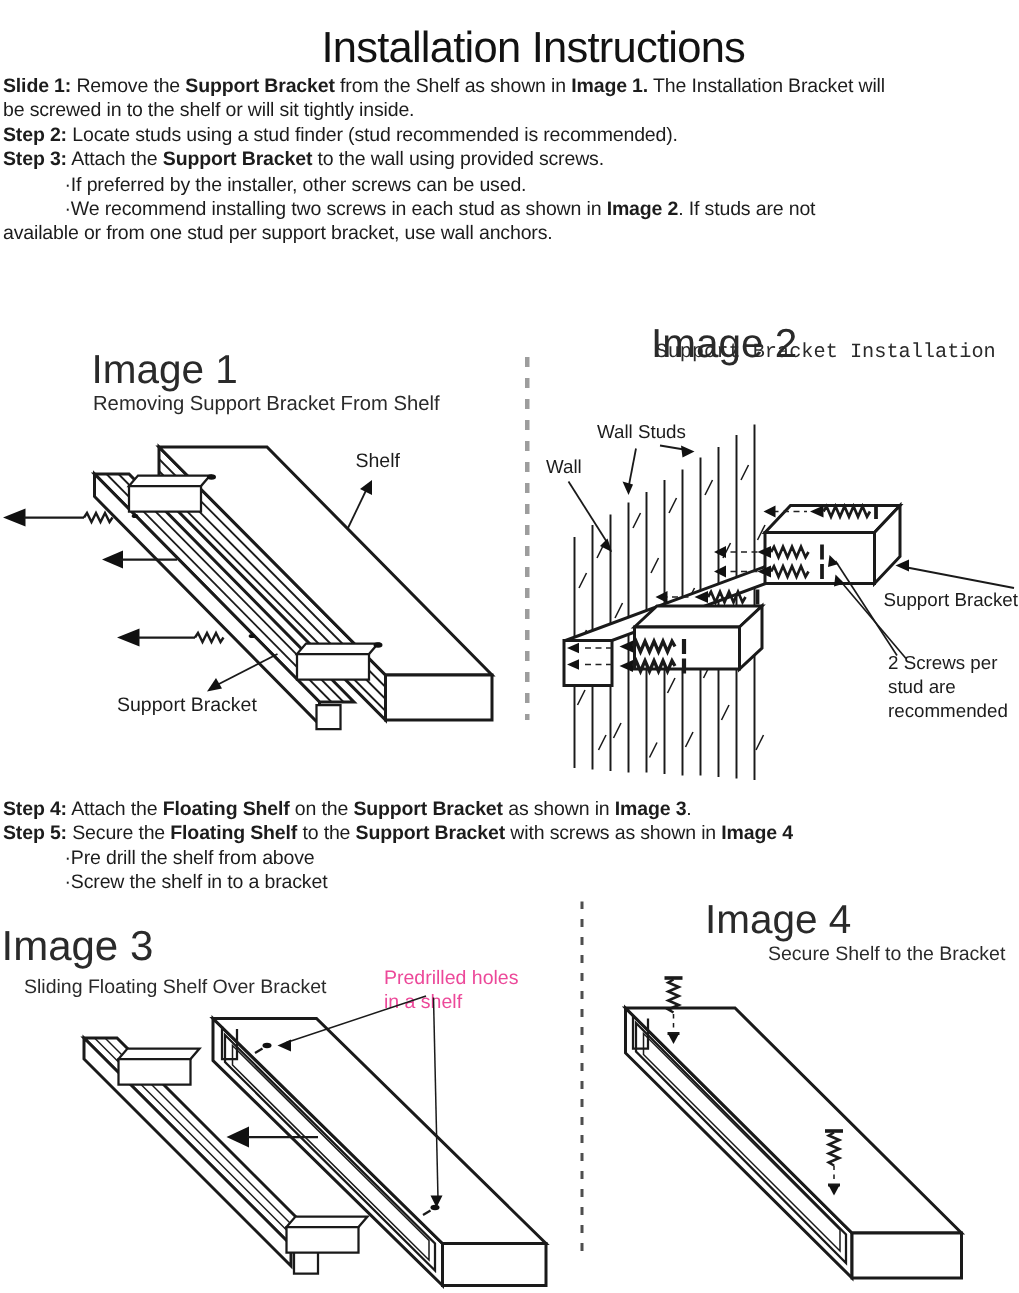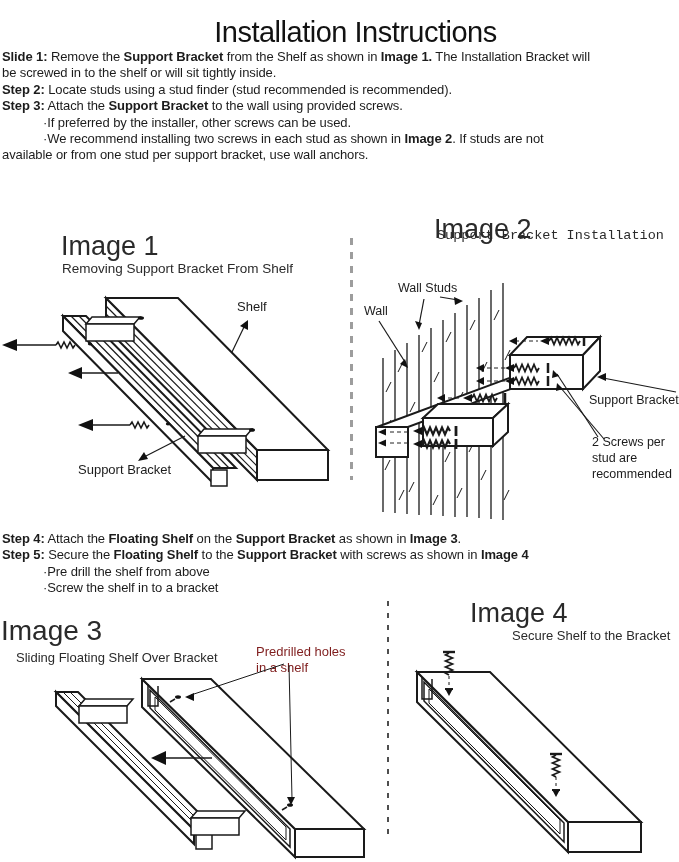--- a/index.html
+++ b/index.html
@@ -36,21 +36,21 @@
     background:repeating-linear-gradient(to bottom,#4e4e4e 0 5px,transparent 5px 12px);}
   svg.diagram{position:absolute;overflow:visible;}
   #fig1-svg{left:0;top:285px;}
   #fig2-svg{left:360px;top:276px;}
   #fig3-svg{left:0;top:658px;}
   #fig4-svg{left:390px;top:645px;}
   svg .ln{stroke:#1a1a1a;fill:none;}
   svg .face{stroke:#1a1a1a;fill:#ffffff;}
   svg .solid{fill:#111;stroke:none;}
   svg text{fill:#1c1c1c;font-family:"Liberation Sans","DejaVu Sans",sans-serif;}
-  .free-label{position:absolute;font-size:13px;line-height:16px;color:#7f1d1d;}
+  .free-label{position:absolute;font-size:13px;line-height:16px;color:#ec4899;}
   #predrilled-label{left:256px;top:644px;}
 </style>
 </head>
 <body>
 
 <div class="page">
 
   <h1 class="title">Installation Instructions</h1>
 
   <div class="textblock" id="block-top">

